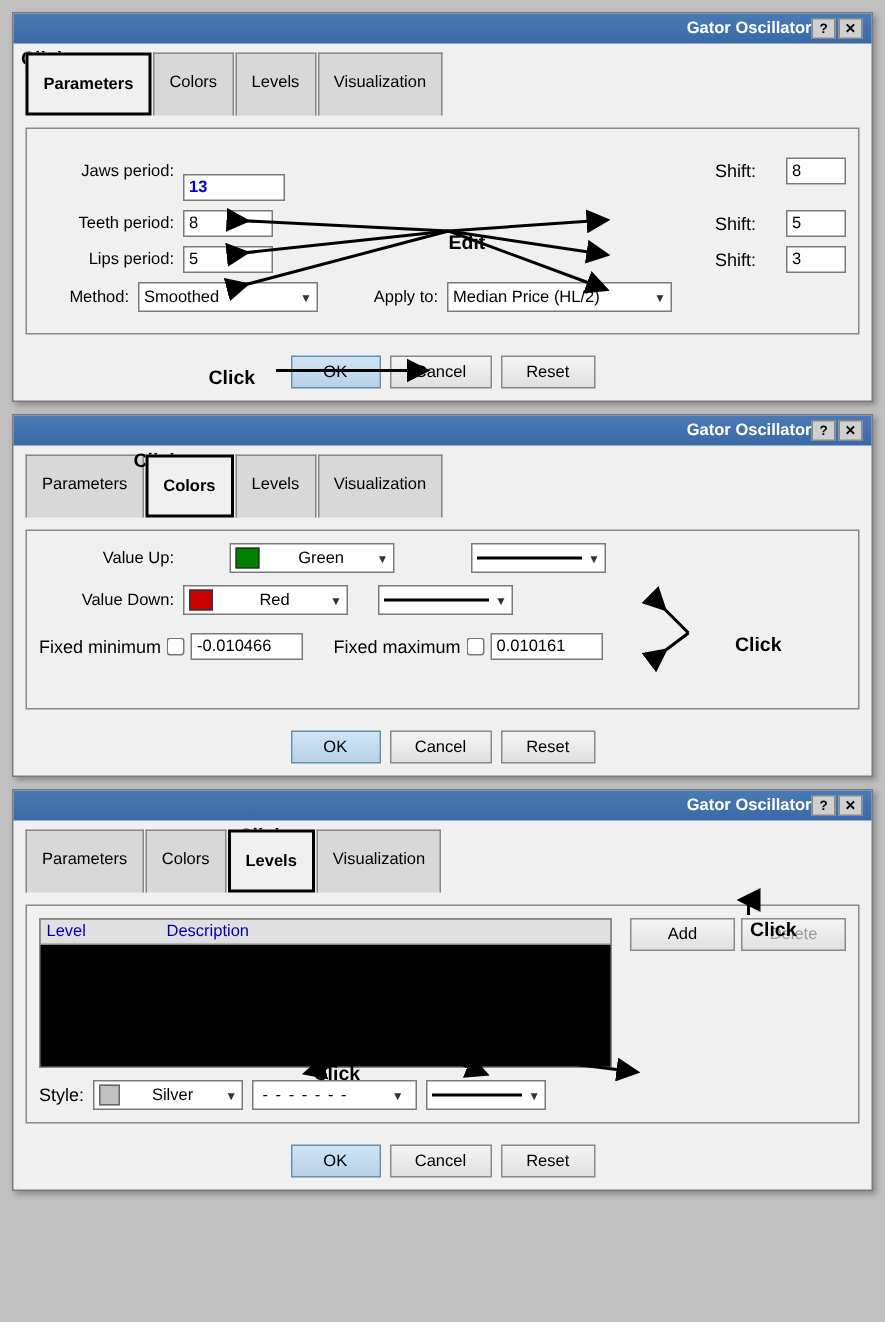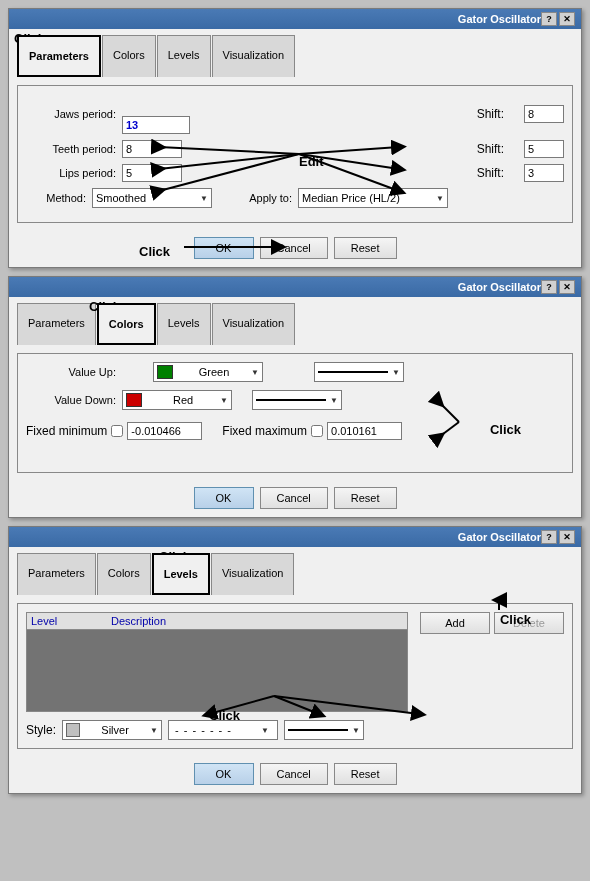--- a/index.html
+++ b/index.html
@@ -204,21 +204,21 @@
     }
 
     input[type="checkbox"] {
       width: 12px;
       height: 12px;
     }
 
     
     .levels-table {
       border: 1px solid #888;
-      background: #737373;
+      background: #000000;
       min-height: 100px;
       width: 100%;
     }
 
     .levels-table-header {
       background: #e0e0e0;
       display: flex;
       border-bottom: 1px solid #888;
       padding: 2px 4px;
     }

